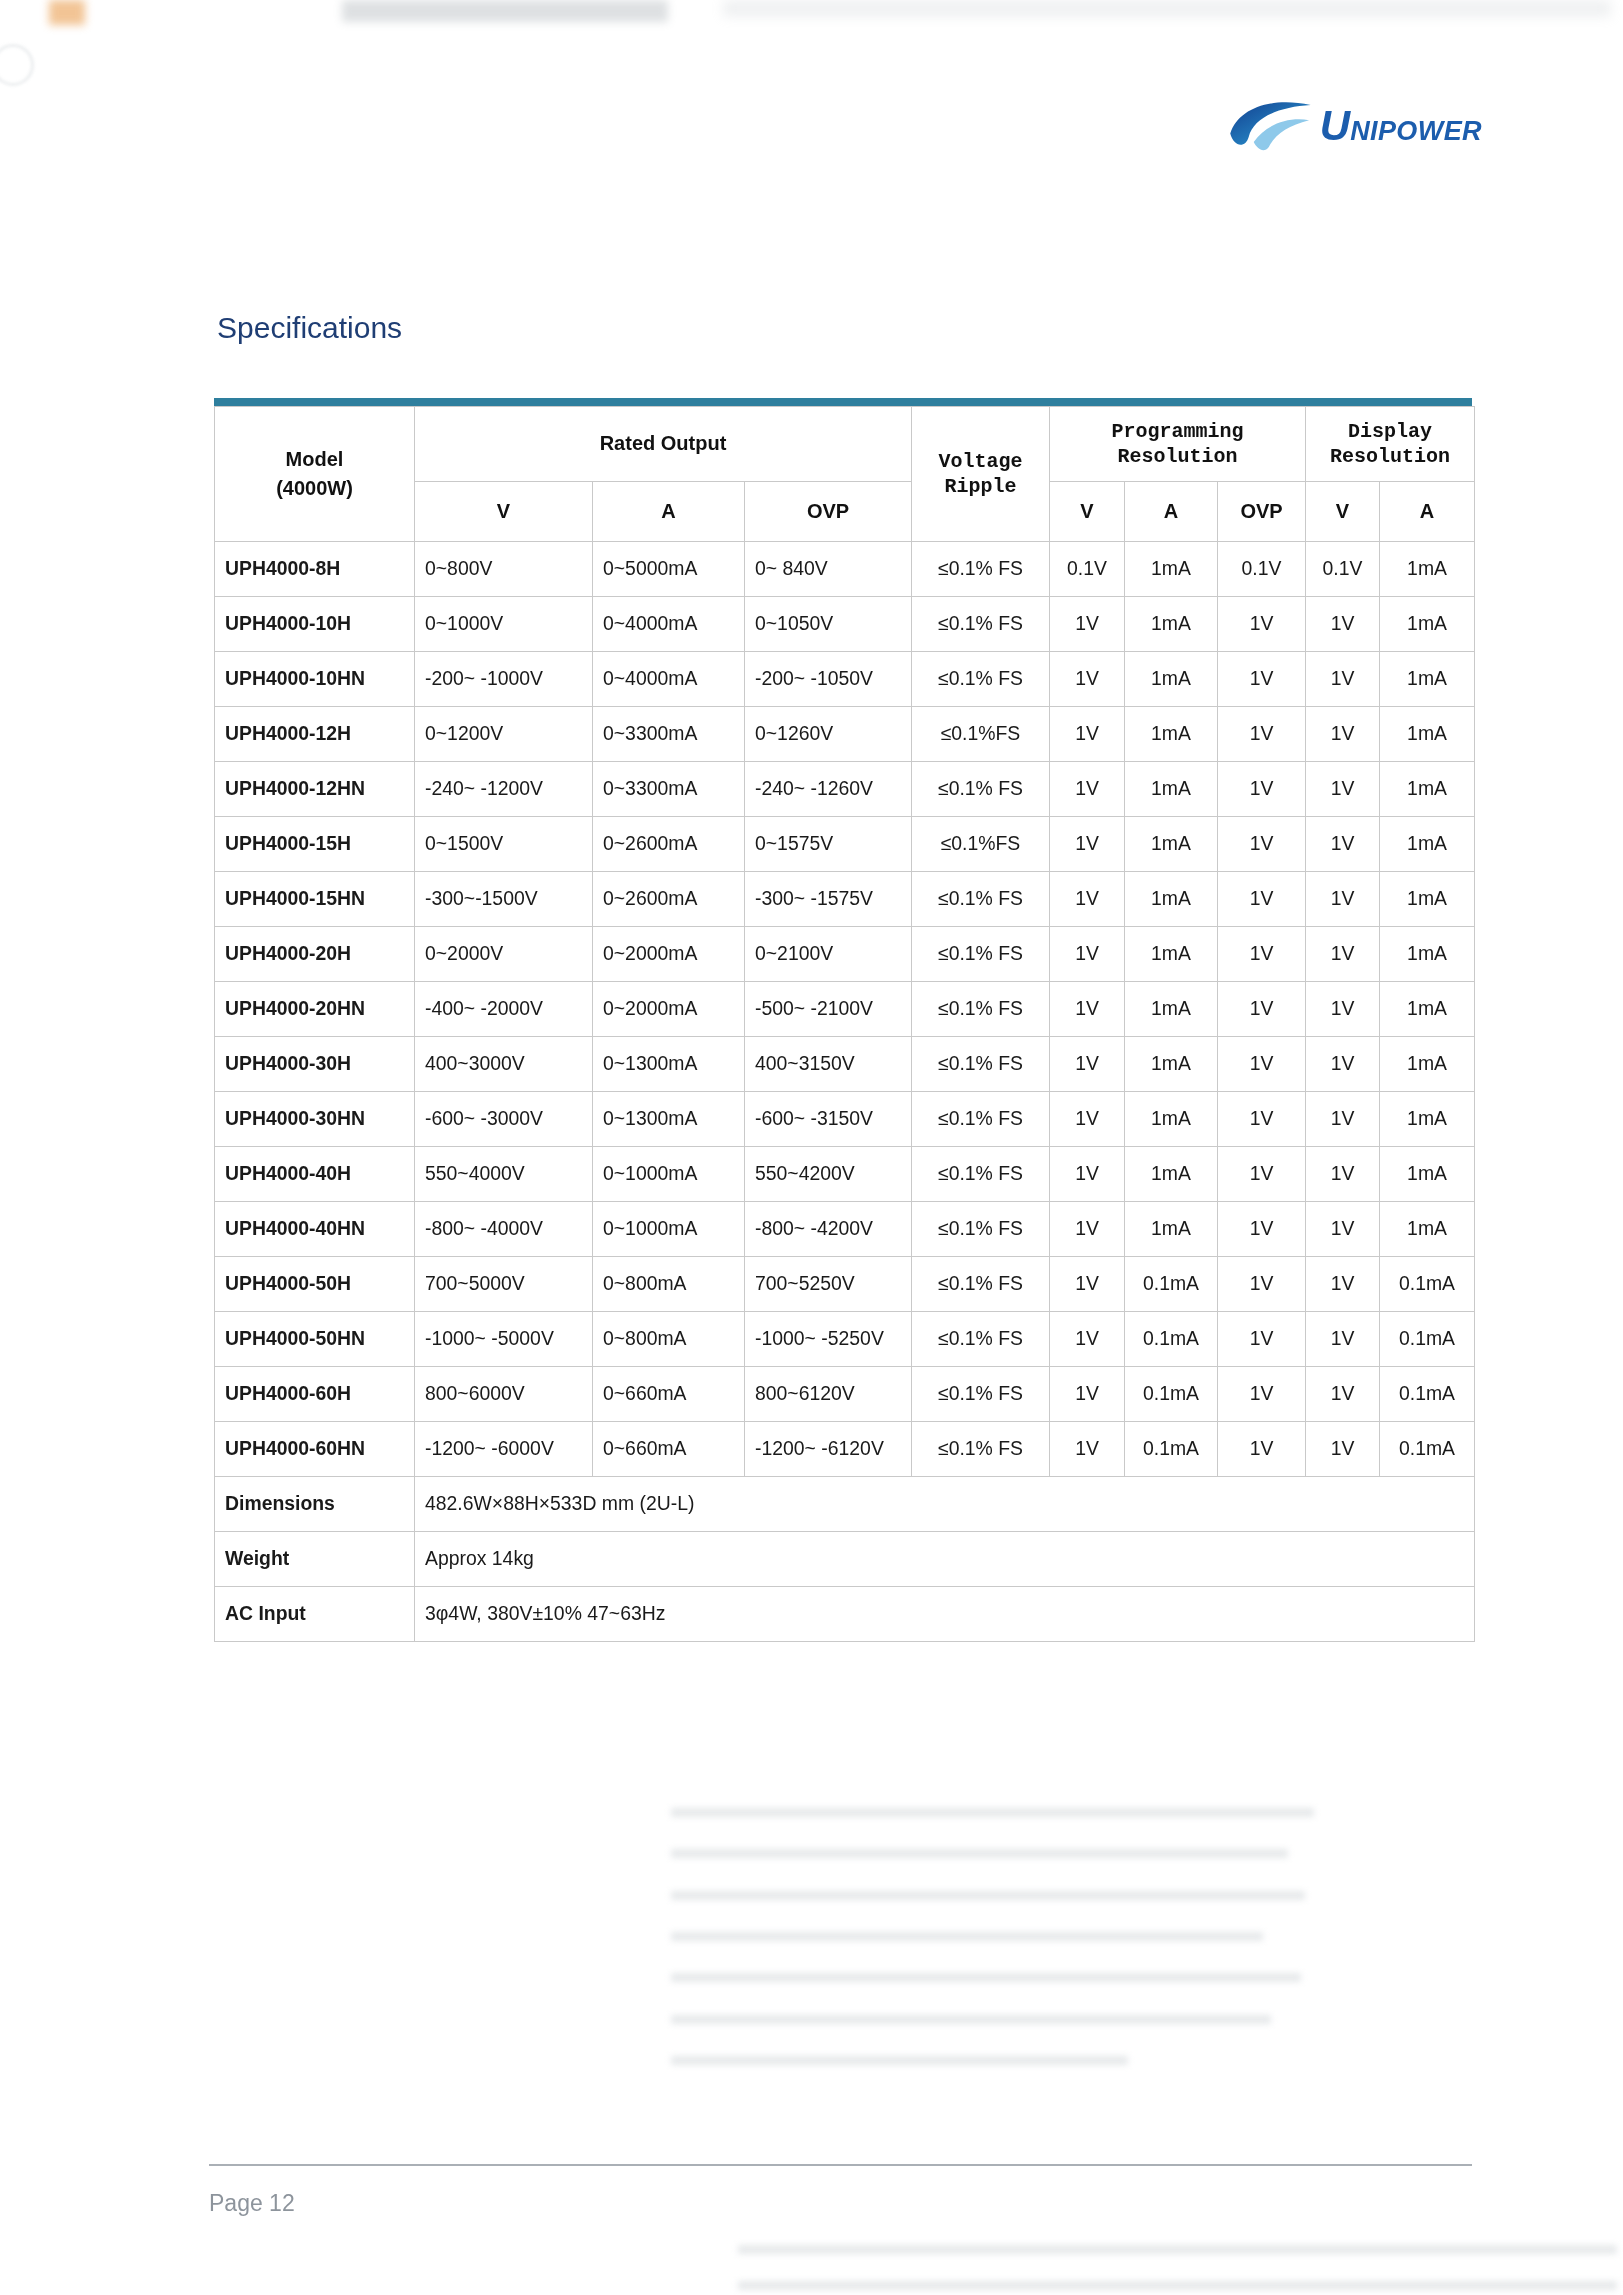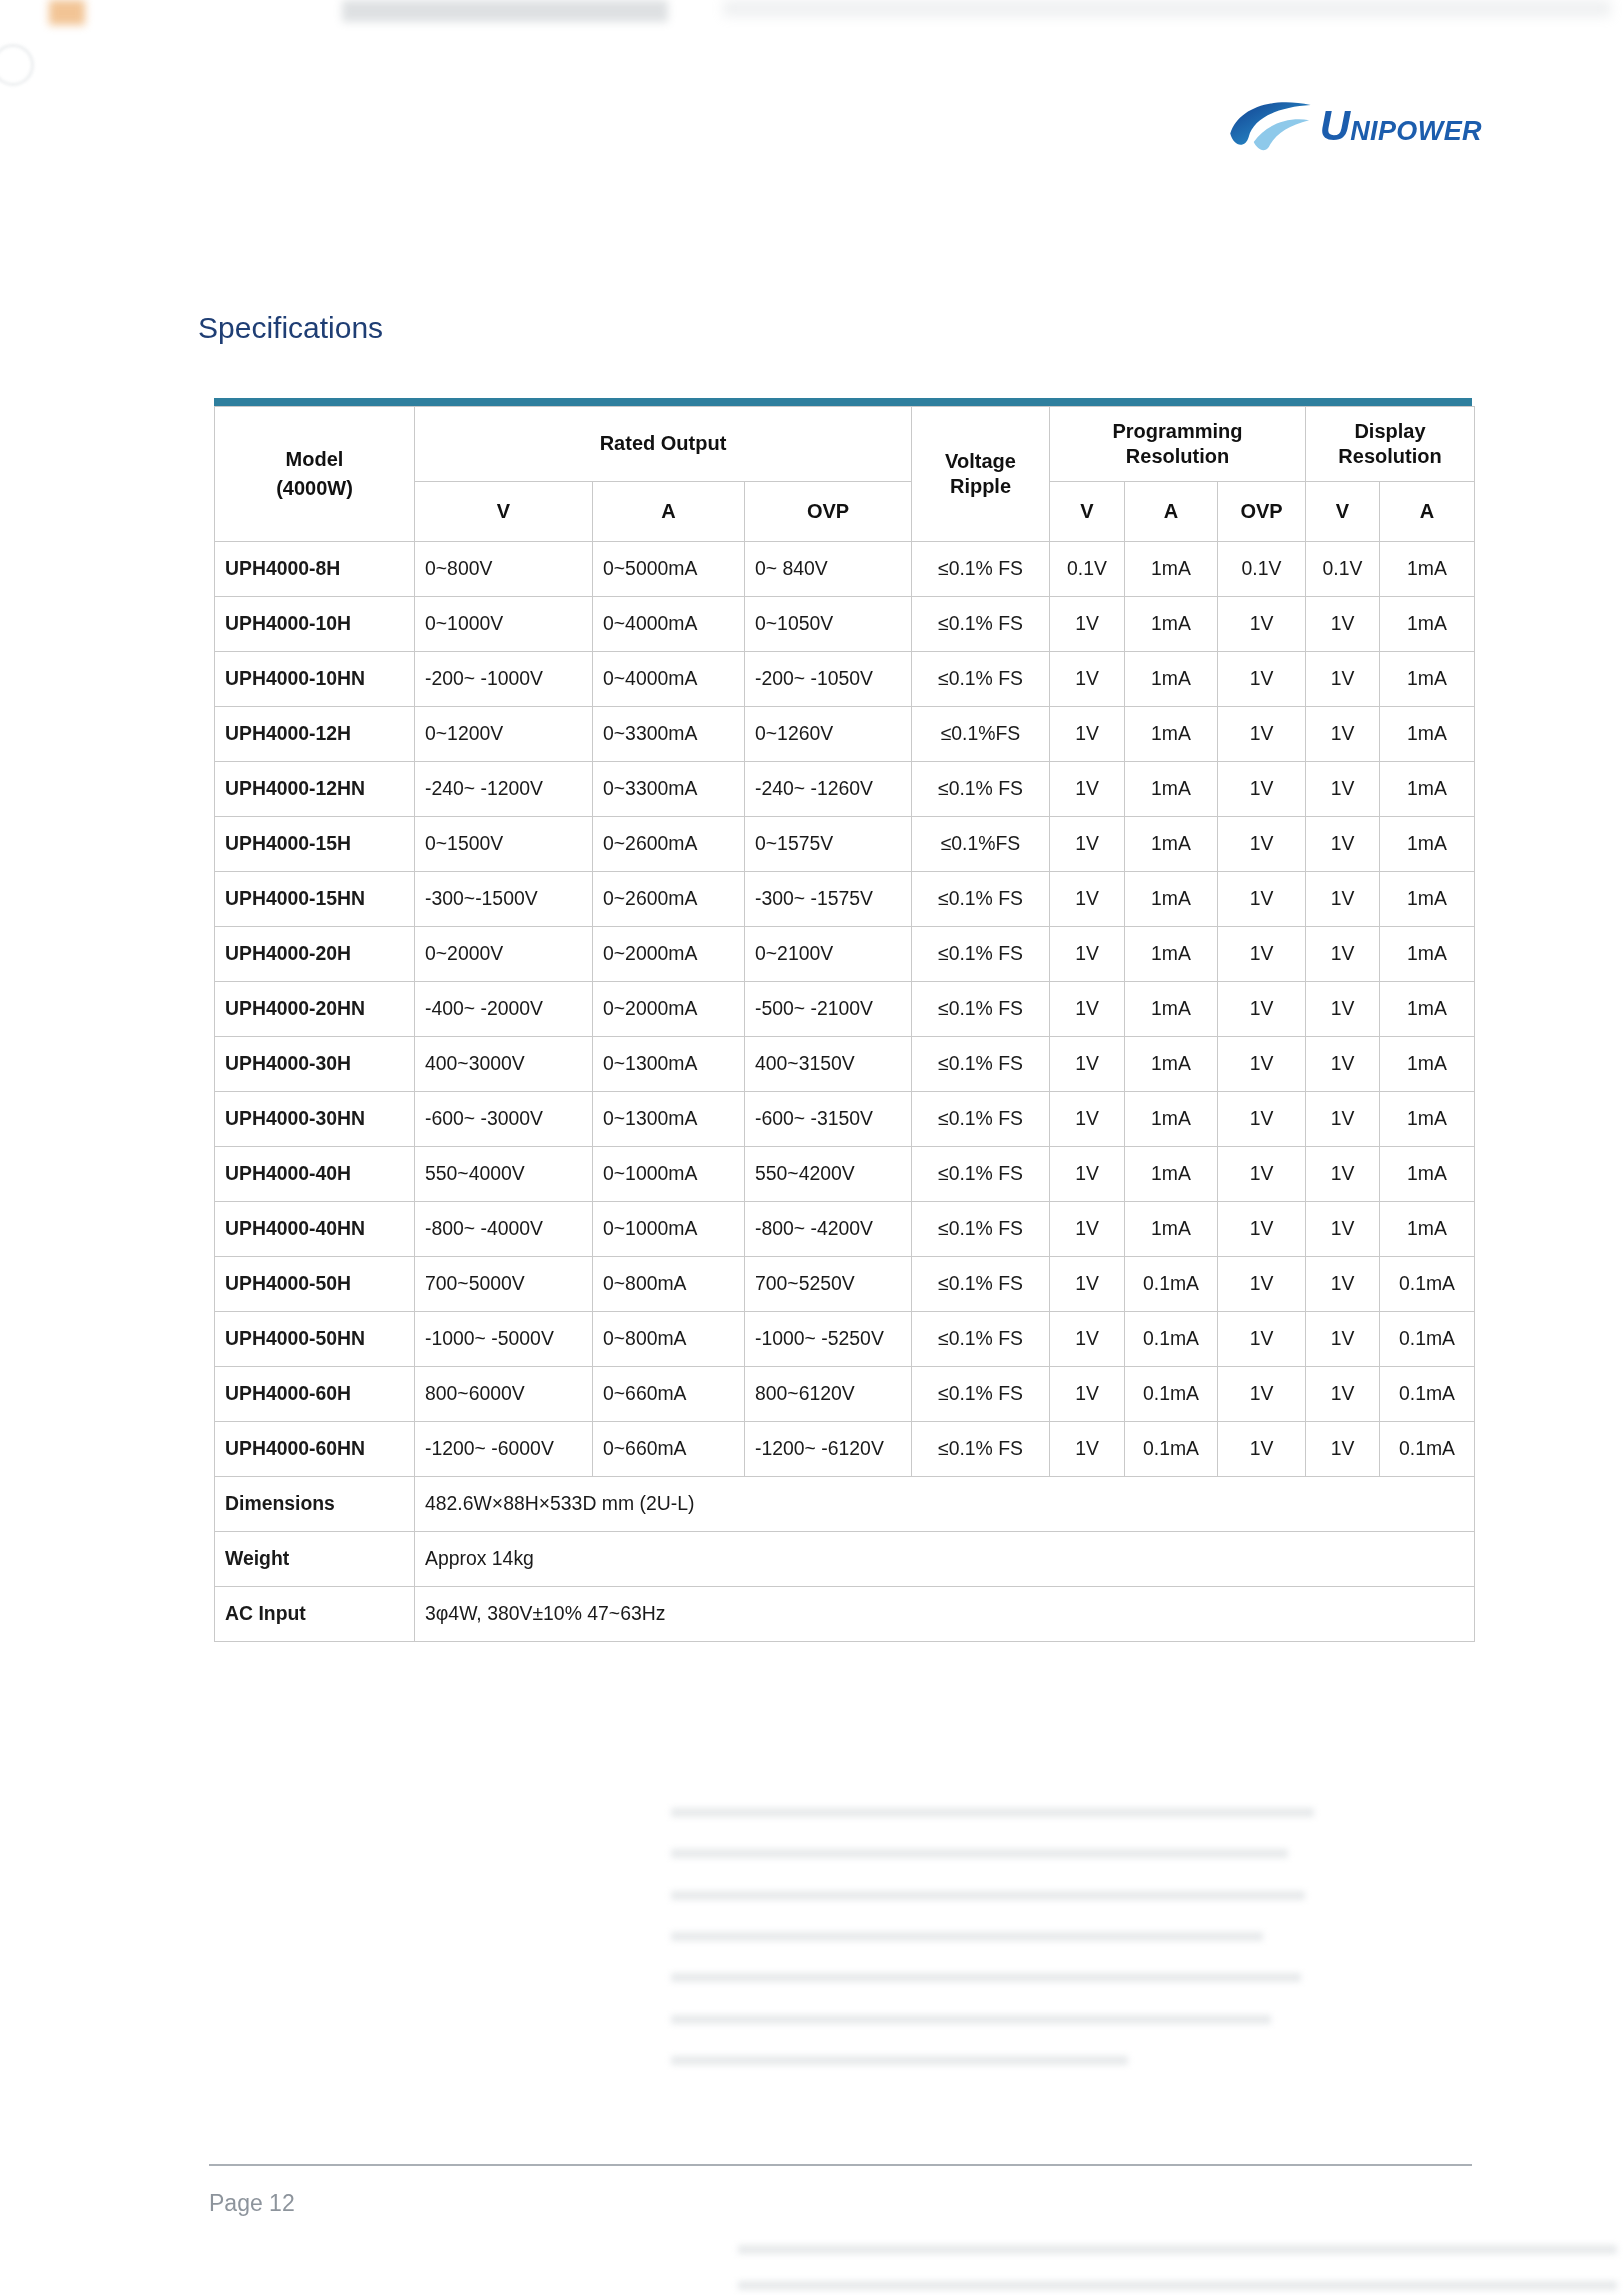--- a/index.html
+++ b/index.html
@@ -23,21 +23,21 @@
 
   
   .logo{position:absolute;top:100px;left:1228px;display:flex;align-items:center;gap:6.8px;}
   .logo-swoosh{width:85px;height:52px;}
   .logo-text{font-style:italic;font-weight:bold;color:#1c5dad;white-space:nowrap;line-height:1;}
   .lg-u{font-size:42px;}
   .lg-rest{font-size:27px;letter-spacing:0.4px;}
 
   
   .title{
-    position:absolute;left:198px;top:311px;
+    position:absolute;left:217px;top:311px;
     font-size:30px;font-weight:400;color:var(--title_blue,#1f3e74);
     margin:0;
   }
 
   
   .table-wrap{position:absolute;left:214px;top:398px;width:1258px;}
   .teal-bar{height:7.6px;background:var(--accent_teal,#2e7f9e);}
   table.spec{
     border-collapse:collapse;
     width:100%;
@@ -52,21 +52,21 @@
   }
   table.spec thead th{
     font-weight:bold;
     text-align:center;
     font-size:20px;
     color:#111;
     padding:0 3.4px;
   }
   tr.h1 th{height:74px;}
   tr.h2 th{height:59px;}
-  .two-line div{line-height:1.25;}
+  .two-line div{line-height:1.25;font-family:Liberation Mono, monospace;}
   .model-head div{line-height:1.2;}
   .model-head div + div{margin-top:5px;}
   table.spec td{height:54px;}
   .c-model{font-weight:bold;text-align:left;padding-left:12px;}
   .c-left{text-align:left;}
   .c-center{text-align:center;padding:0 3.4px;}
 
   
   .footer-line{position:absolute;left:209px;top:2164px;width:1263px;height:1.7px;background:#aab0b6;}
   .page-number{

